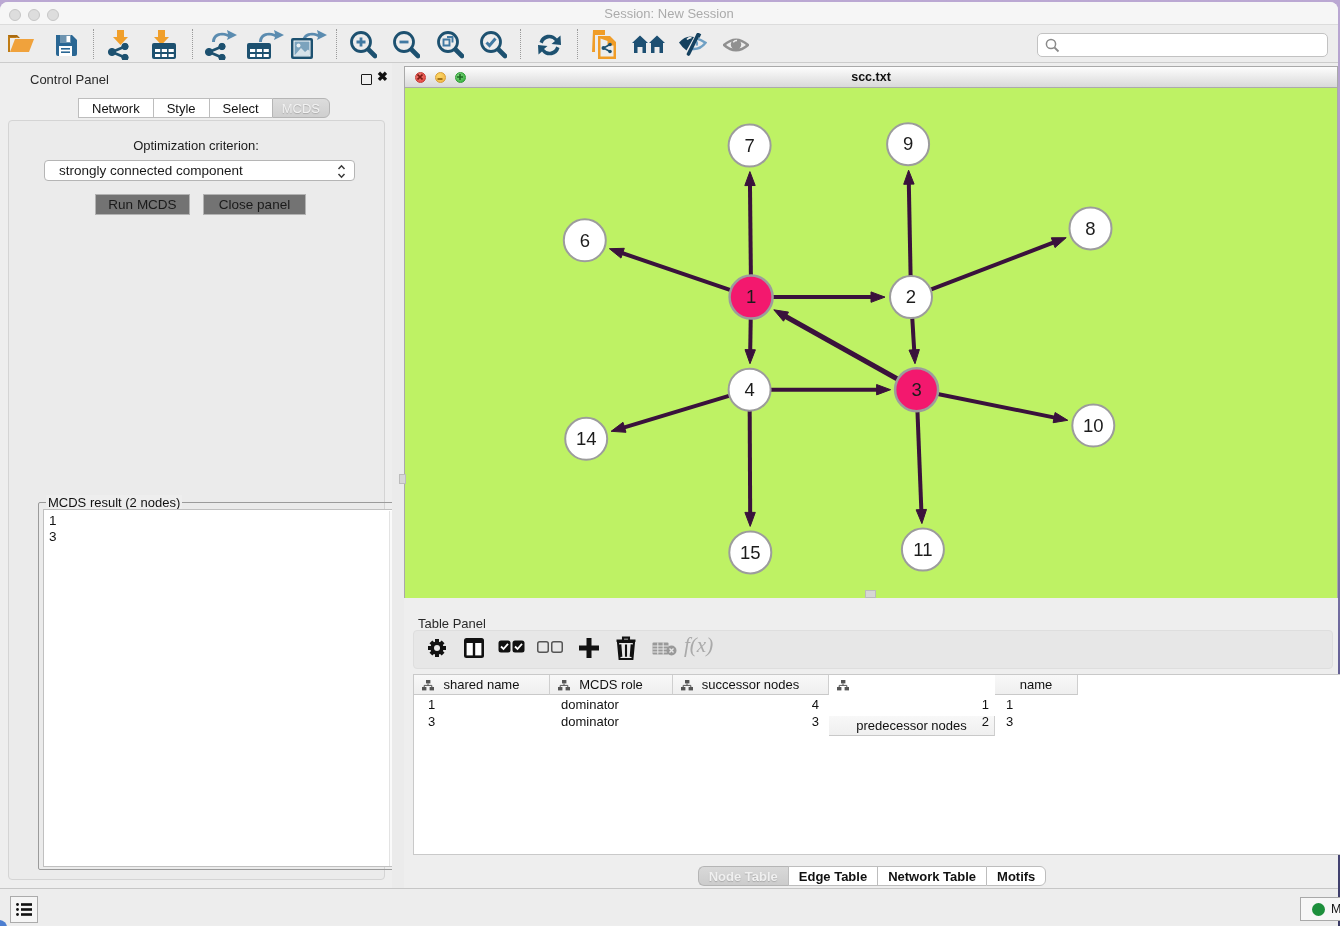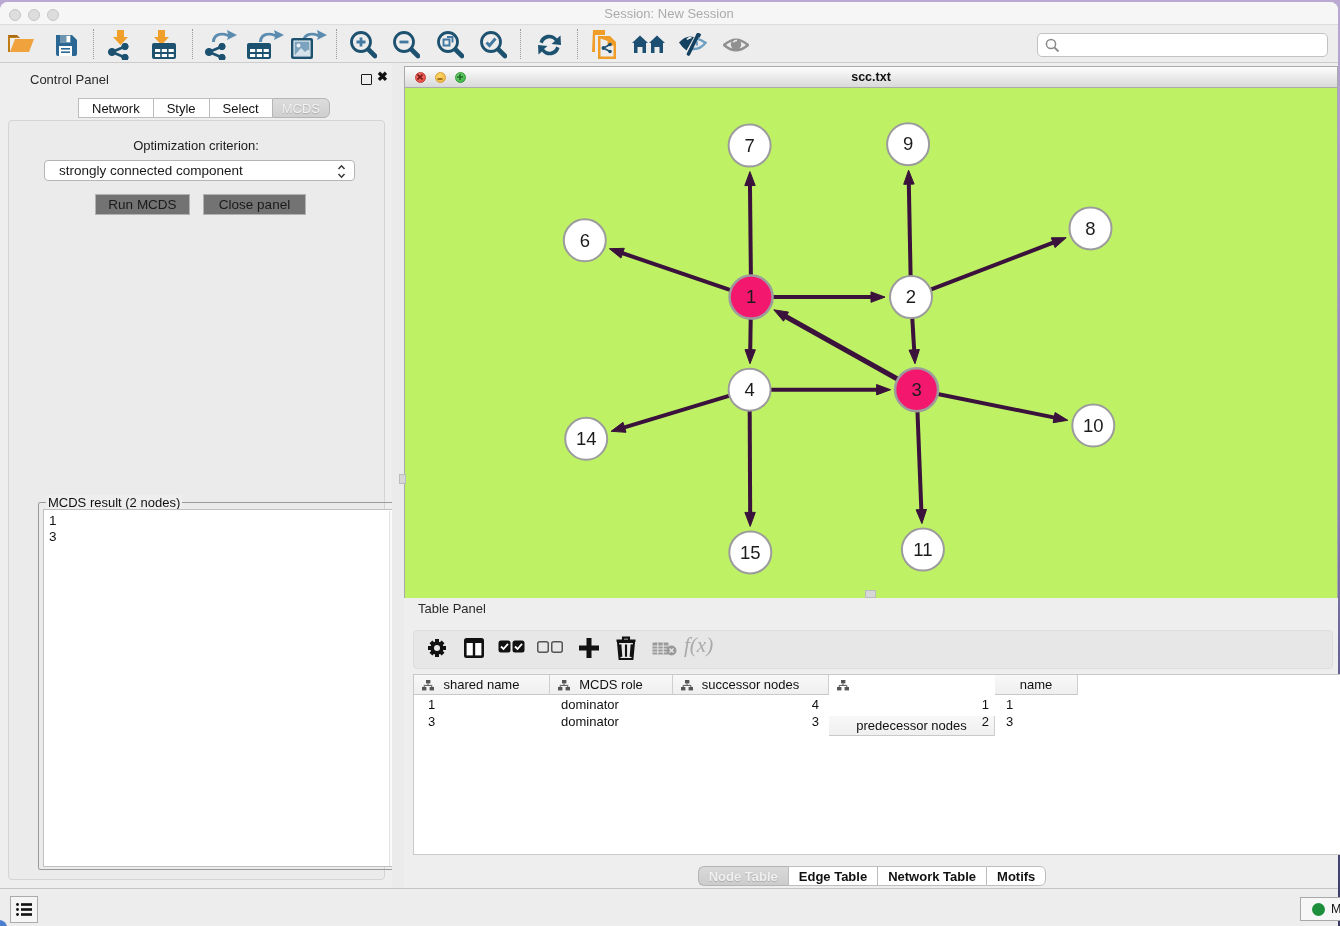--- a/index.html
+++ b/index.html
@@ -28,21 +28,21 @@
 .fieldset .legend{position:absolute;left:7px;top:-8px;background:#eeeeee;padding:0 2px;font-size:13px;color:#111;}
 .resultbox{position:absolute;left:4px;top:6px;width:360px;height:358px;background:#ffffff;border:1px solid #c0c0c0;box-sizing:border-box;}
 .resultbox .txt{position:absolute;left:5px;top:3px;font-size:13.5px;color:#111;line-height:16px;}
 .vsb{position:absolute;right:1px;top:1px;width:11px;height:355px;background:#fafafa;border-left:1px solid #e3e3e3;}
 
 .netwin{position:absolute;left:404px;top:64px;width:934px;height:652px;background:#bef264;border:1px solid #a9a9a9;box-sizing:border-box;}
 .nw-title{position:absolute;left:0;top:0;width:100%;height:20px;background:linear-gradient(180deg,#fdfdfd,#d9d9d9);border-bottom:1px solid #ababab;}
 .nw-title .t{position:absolute;top:3px;width:100%;text-align:center;font-weight:bold;font-size:12.5px;color:#111;}
 .light{position:absolute;top:4.5px;width:11px;height:11px;border-radius:50%;box-sizing:border-box;}
 .tp{position:absolute;left:404px;top:596px;width:934px;height:290px;background:#eeeeee;}
-.tp-title{position:absolute;left:14px;top:3px;font-size:13px;color:#2a2a2a;}
+.tp-title{position:absolute;left:14px;top:18px;font-size:13px;color:#2a2a2a;}
 .tp-toolbar{position:absolute;left:9px;top:32px;width:918px;height:37px;background:#e7e7e7;border:1px solid #dedede;border-radius:4px;}
 .tbl{position:absolute;left:9px;top:76px;width:984px;height:181px;background:#ffffff;border:1px solid #c9c9c9;box-sizing:border-box;}
 .th{position:absolute;top:0;height:20px;box-sizing:border-box;background:linear-gradient(180deg,#f8f8f8,#efefef);border-right:1px solid #cfcfcf;border-bottom:1px solid #c9c9c9;font-size:13px;color:#111;text-align:center;line-height:20px;}
 .td{position:absolute;height:17px;font-size:13px;color:#111;line-height:17px;}
 .bt-tabs{position:absolute;left:0;top:268px;width:936px;display:flex;justify-content:center;}
 .btab{box-sizing:border-box;height:20px;border:1px solid #bdbdbd;border-right:none;background:#ffffff;font-size:13px;font-weight:bold;color:#111;line-height:19px;padding:0 10px;}
 .btab.first{border-radius:6px 0 0 6px;background:linear-gradient(180deg,#d9d9d9,#cccccc);color:#f0f0f0;text-shadow:0 1px 1px #aaa;border-color:#b5b5b5;}
 .btab.last{border-radius:0 6px 6px 0;border-right:1px solid #bdbdbd;}
 .statusbar{position:absolute;left:0;top:886px;width:1338px;height:36px;background:#ededed;border-top:1px solid #c6c6c6;}
 .listbtn{position:absolute;left:10px;top:7px;width:28px;height:27px;background:#f5f5f5;border:1px solid #ababab;box-sizing:border-box;}

